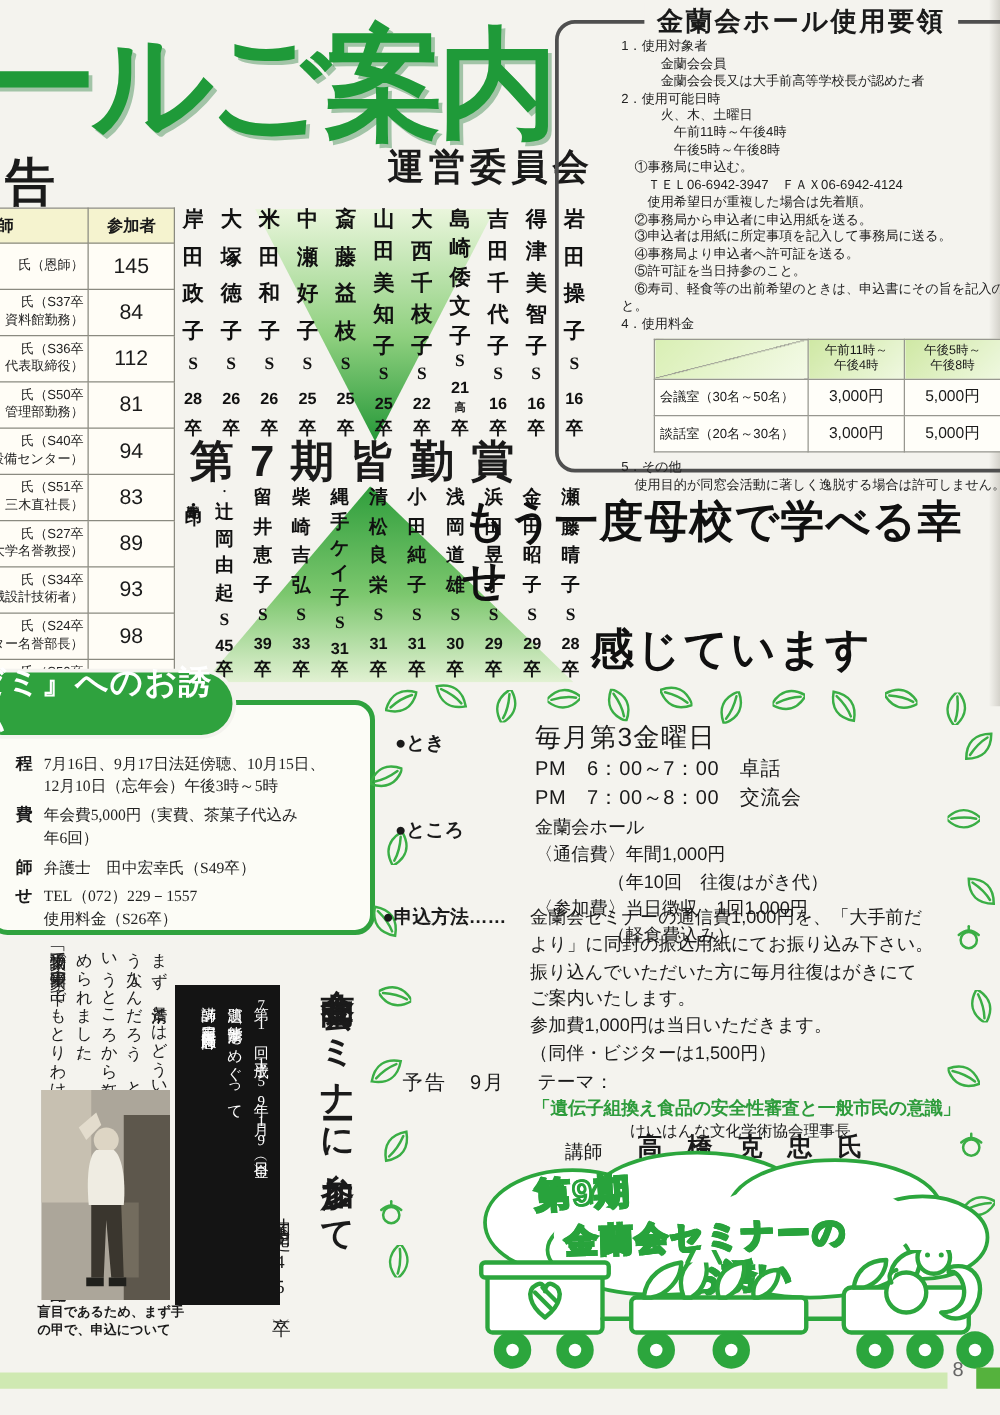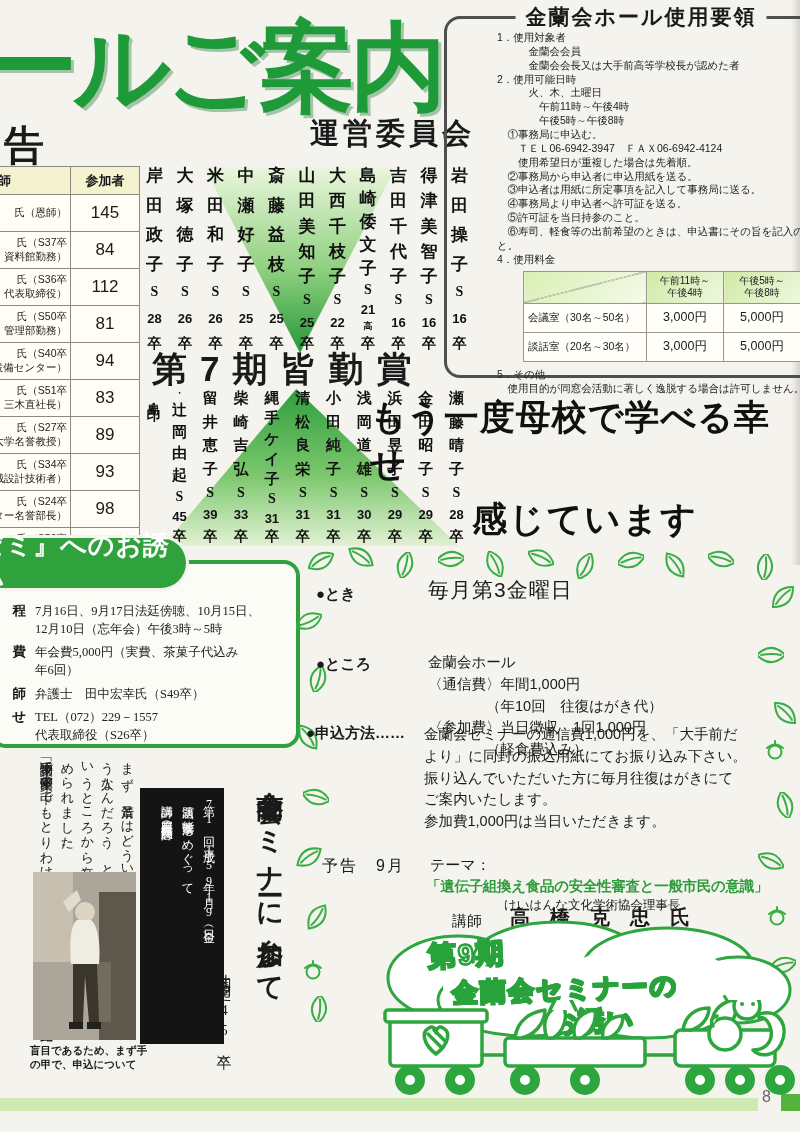--- a/index.html
+++ b/index.html
@@ -500,21 +500,21 @@
         <div class="zemi-row">
           <div class="lb">師</div>
           <div class="tx">
             <div>弁護士　田中宏幸氏（S49卒）</div>
           </div>
         </div>
         <div class="zemi-row">
           <div class="lb">せ</div>
           <div class="tx">
             <div>TEL（072）229－1557</div>
-            <div>代表取締役（S26卒）</div>
+            <div>使用料金（S26卒）</div>
           </div>
         </div>
       </div>
   </div>
   <div class="abs" id="zemi-banner">ゼミ』へのお誘い</div>
 
   <div id="leaves">
       <svg width="26" height="26" viewBox="0 0 26 26" style="left: 308px; top: 548px;">
         <g stroke="#3aae45" stroke-width="2" stroke-linecap="round" transform="rotate(15 13 13)">
           <path d="M3 23 C3 10 10 3 23 3 C23 16 16 23 3 23 Z" fill="none"></path>
@@ -677,35 +677,40 @@
       <svg width="26" height="26" viewBox="0 0 26 26" style="left: 306px; top: 996px;">
         <g stroke="#3aae45" stroke-width="2" stroke-linecap="round" transform="rotate(140 13 13)">
           <path d="M3 23 C3 10 10 3 23 3 C23 16 16 23 3 23 Z" fill="none"></path>
           <path d="M6 20 C10 14 15 9 20 6" fill="none"></path>
         </g>
       </svg>
     </div>
 
   <div class="abs dot-label" id="toki-label">●とき</div>
   <div class="abs" id="toki-main">毎月第3金曜日</div>
+  <div class="abs" id="toki-lines">
+      <div>PM　6：00～7：00　卓話</div>
+      <div>PM　7：00～8：00　交流会</div>
+    </div>
   <div class="abs dot-label" id="tokoro-label">●ところ</div>
   <div class="abs" id="tokoro-lines">
       <div>金蘭会ホール</div>
       <div>〈通信費〉年間1,000円</div>
       <div>　　　　（年10回　往復はがき代）</div>
       <div>〈参加費〉当日徴収　1回1,000円</div>
       <div>　　　　（軽食費込み）</div>
     </div>
   <div class="abs dot-label" id="moshi-label">●申込方法……</div>
   <div class="abs" id="moshi-lines">
       <div>金蘭会セミナーの通信費1,000円を、「大手前だ</div>
       <div>より」に同封の振込用紙にてお振り込み下さい。</div>
       <div>振り込んでいただいた方に毎月往復はがきにて</div>
       <div>ご案内いたします。</div>
       <div>参加費1,000円は当日いただきます。</div>
+      <div>（同伴・ビジターは1,500円）</div>
     </div>
   <div class="abs" id="yokoku">予告　9月</div>
   <div class="abs" id="theme-label">テーマ：</div>
   <div class="abs" id="theme">「遺伝子組換え食品の安全性審査と一般市民の意識」</div>
   <div class="abs" id="org">けいはんな文化学術協会理事長</div>
   <div class="abs" id="lect-label">講師</div>
   <div class="abs" id="lecturer">高　橋　克　忠　氏</div>
   <div class="abs" id="lect-grad">(S31卒)</div>
 
   <svg class="abs" width="430" height="125" style="left:368px;top:918px;">

